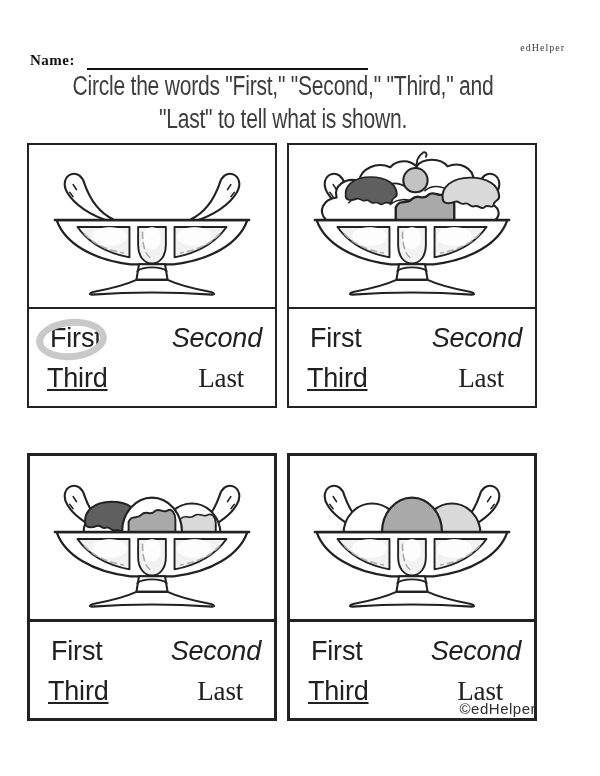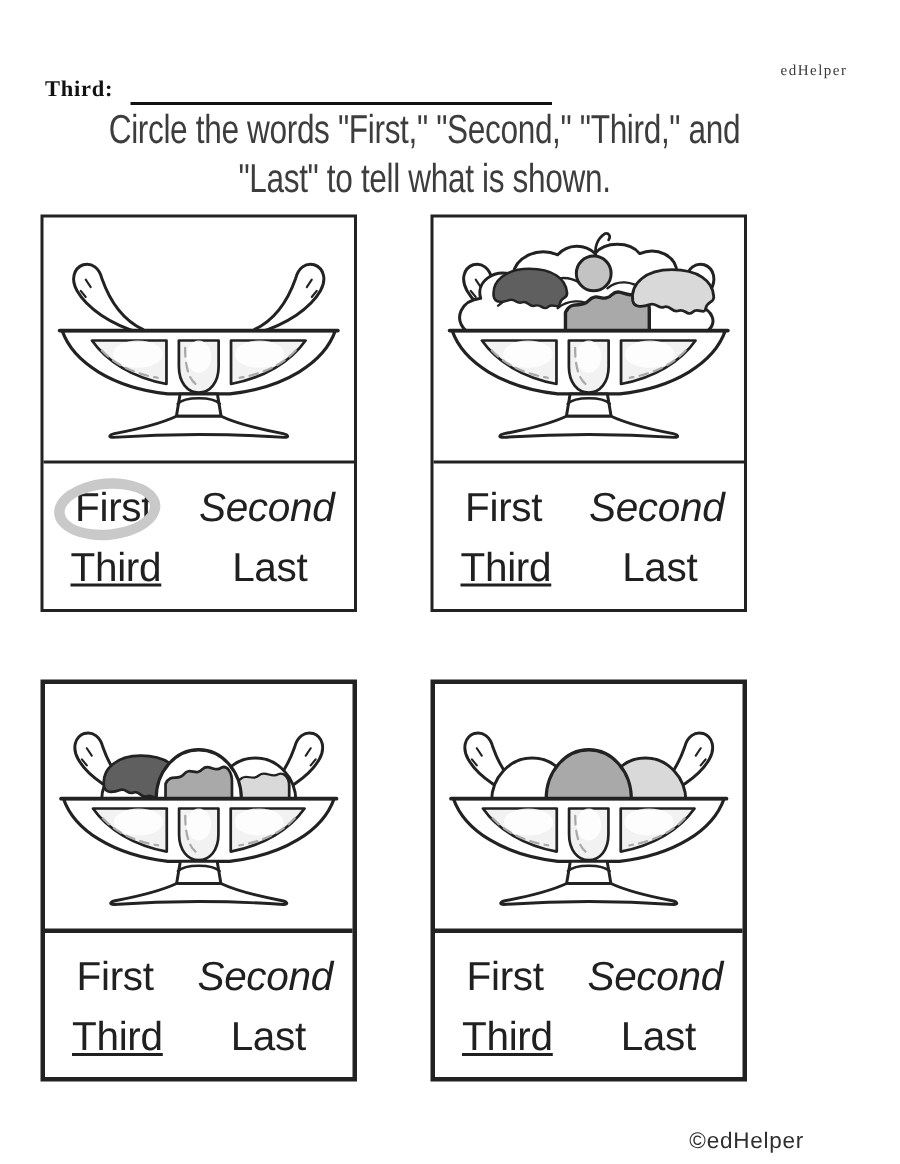--- a/index.html
+++ b/index.html
@@ -20,45 +20,45 @@
     border-bottom:2px solid #121212;
   }
   .title-line{
     position:absolute;left:0;width:566px;text-align:center;white-space:nowrap;
     font-size:27px;color:#3d3d3d;letter-spacing:-.3px;
     transform:scaleX(.78);transform-origin:50% 0;
   }
   #title1{top:71px;}
   #title2{top:104px;}
   .panel{
-    position:absolute;width:211px;background:#fff;border:2.4px solid #222;box-sizing:border-box;
+    position:absolute;width:250px;background:#fff;border:2.4px solid #222;box-sizing:border-box;
   }
   #panel-a{left:27px;top:143px;height:265px;}
   #panel-b{left:287px;top:143px;height:265px;}
   #panel-c{left:27px;top:453px;height:268px;border-width:3px;}
   #panel-d{left:287px;top:453px;height:268px;border-width:3px;}
   .art-area{
     height:162px;border-bottom:2.4px solid #222;
     display:flex;align-items:flex-end;justify-content:center;overflow:hidden;
   }
   #panel-c .art-area,#panel-d .art-area{height:163px;border-bottom-width:3px;}
   .art{display:block;margin-bottom:2px;}
   .words{position:relative;padding-top:9px;}
   .wrow{display:flex;justify-content:space-between;align-items:center;height:40px;}
   .word{font-size:27px;color:#202020;letter-spacing:-.2px;}
   .w1{margin-left:21px;}
   .w2{margin-right:13px;font-style:italic;}
   .w3{margin-left:18px;text-decoration:underline;}
-  .w4{margin-right:31px;}
+  .w4{margin-right:31px;font-family:Liberation Serif, serif;}
   .circle-mark{
     position:absolute;left:7px;top:10px;width:71px;height:41px;box-sizing:border-box;
     border:7px solid #c9c9c9;border-radius:50%;transform:rotate(-5deg);
   }
   .brand-bottom{
-    position:absolute;top:752px;right:64px;
+    position:absolute;top:700px;right:64px;
     font-size:15px;letter-spacing:.5px;color:#2e2e2e;
   }
   .defs-svg{position:absolute;width:0;height:0;}
 </style>
 </head>
 <body>
 
 <svg class="defs-svg" aria-hidden="true">
   <defs>
     <g id="bananas" fill="#ffffff" stroke="#222" stroke-width="2.4" stroke-linejoin="round" stroke-linecap="round">
@@ -83,21 +83,21 @@
       <path fill="none" stroke-width="2" d="M 108 141 C 114 135 136 135 142 141"></path>
       <path fill="#ffffff" stroke-width="2.4" d="M 107 151 C 92 158 73 162 57 165 C 53 166 52 168 56 168 C 100 165 150 165 194 168 C 198 168 197 166 193 165 C 177 162 158 158 143 151 Z"></path>
     </g>
     <path id="dome" d="M -33 1 A 33 35 0 0 1 33 1 Z" stroke="#222" stroke-width="2.4" stroke-linejoin="round"></path>
     <path id="drip" d="M -31 -8 C -33 -22 -21 -33 -1 -33 C 19 -33 30 -24 31 -12 C 32 -6 26 -8 25 -2 C 24 4 19 -3 15 1 C 11 5 9 -2 4 0 C -1 2 -2 -5 -7 -3 C -12 -1 -13 -7 -18 -5 C -23 -3 -30 -2 -31 -8 Z" stroke="#222" stroke-width="2.2" stroke-linejoin="round"></path>
     <path id="band" d="M -27 0 L -27 -13 C -23 -22 -17 -15 -12 -21 C -7 -27 -2 -19 3 -25 C 8 -30 13 -22 18 -26 C 23 -29 27 -22 27 -15 L 27 0 Z" stroke="#222" stroke-width="2.2" stroke-linejoin="round"></path>
   </defs>
 </svg>
 
 <div class="brand-top">edHelper</div>
-<div class="name-label">Third:</div>
+<div class="name-label">Name:</div>
 <div class="name-line"></div>
 <div class="title-line" id="title1">Circle the words "First," "Second," "Third," and</div>
 <div class="title-line" id="title2">"Last" to tell what is shown.</div>
 
 <div class="panel" id="panel-a">
   <div class="art-area">
     <svg class="art" width="228" height="156" viewBox="0 0 250 180">
       <use href="#bananas"></use>
       <use href="#bowl"></use>
     </svg>

